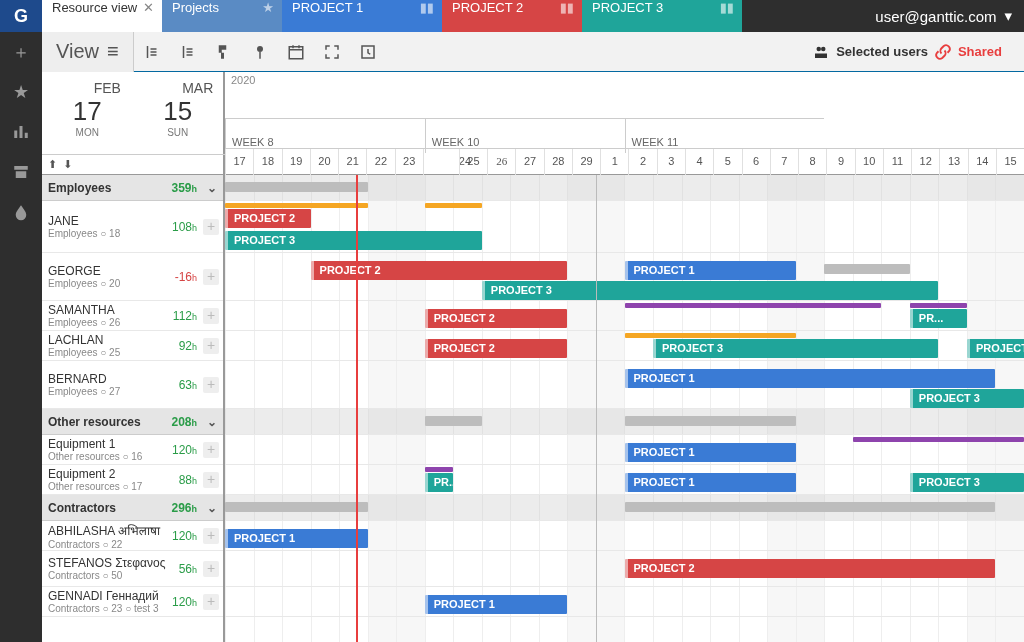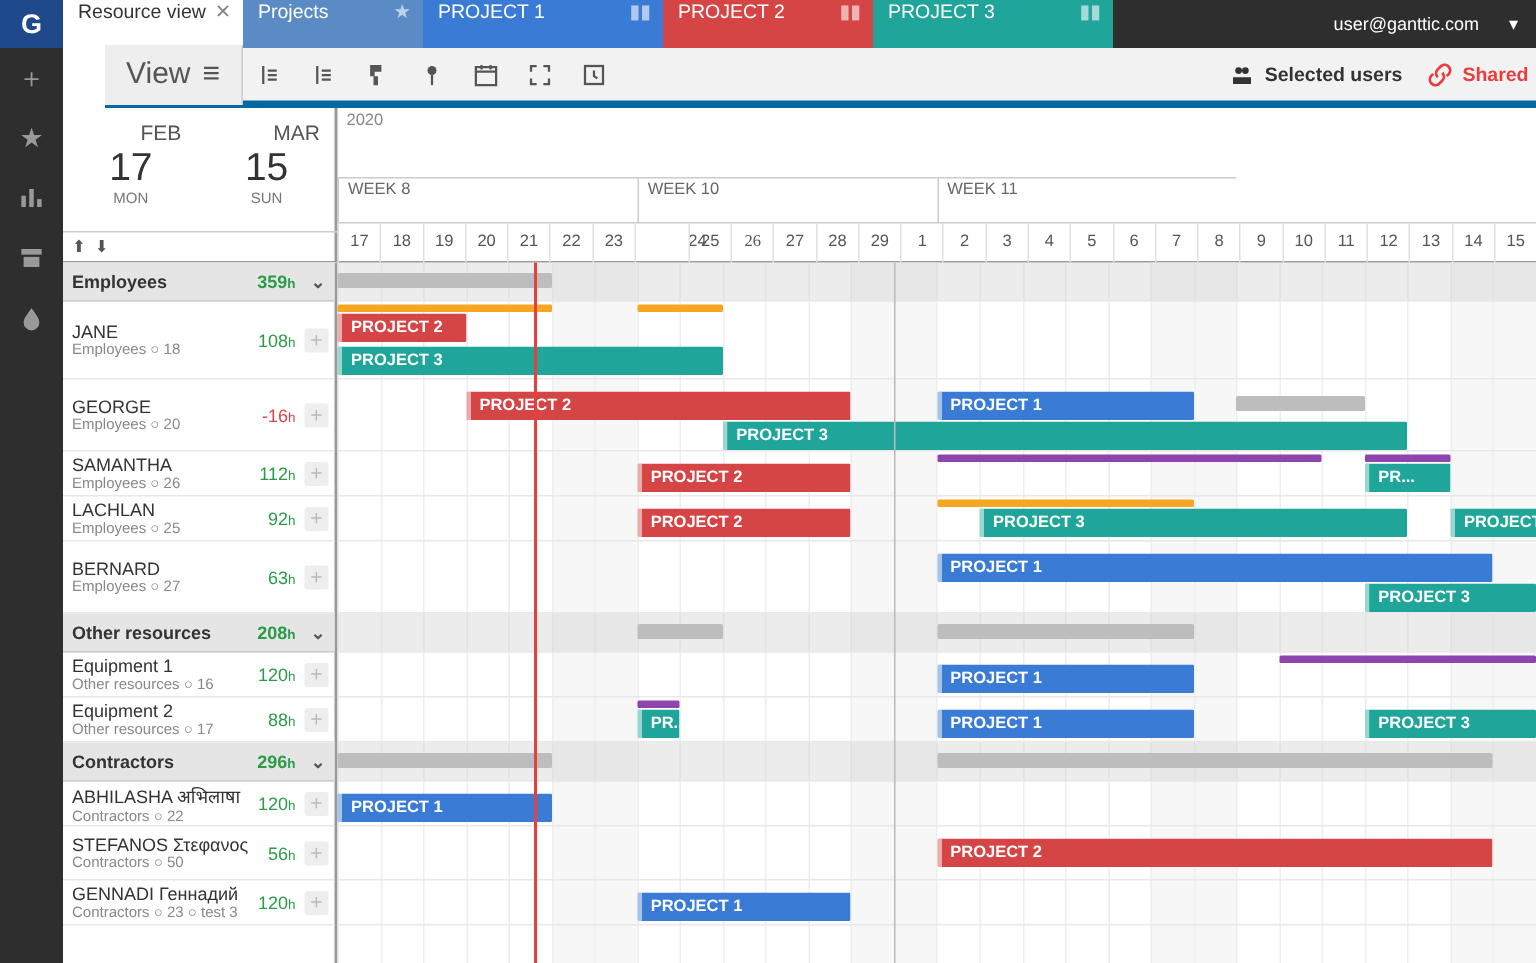--- a/index.html
+++ b/index.html
@@ -13,47 +13,47 @@
   
   .tabs { position: absolute; left: 42px; top: 0; right: 0; height: 32px; background: #2e2e2e; display: flex; align-items: stretch; }
   .tab { display: flex; align-items: flex-start; padding: 0 10px; color: #fff; font-size: 13px; cursor: pointer; position: relative; min-width: 120px; }
   .tab .close, .tab .star, .tab .bars { position: absolute; right: 8px; opacity: 0.6; font-size: 13px; }
   .tab-white { background: #fff; color: #333; }
   .tab-blue { background: #5a8bc4; }
   .tab-proj1 { background: #3a7bd5; }
   .tab-proj2 { background: #d64545; }
   .tab-proj3 { background: #1fa59a; }
   .tabs-spacer { flex: 1; }
-  .user-menu { display: flex; align-items: center; color: #fff; padding: 0 12px; font-size: 12px; cursor: pointer; gap: 20px; }
-
-  
-  .toolbar { position: absolute; left: 42px; top: 32px; right: 0; height: 40px; border-bottom: 5px solid #0369a1; display: flex; align-items: center; background: #f2f2f2; margin-left: 28px; }
+  .user-menu { display: flex; align-items: center; color: #fff; padding: 0 12px; font-size: 15px; cursor: pointer; gap: 8px; }
+
+  
+  .toolbar { position: absolute; left: 42px; top: 32px; right: 0; height: 40px; border-bottom: 1px solid #0369a1; display: flex; align-items: center; background: #f2f2f2; }
   .view-btn { height: 40px; padding: 0 14px; display: flex; align-items: center; gap: 8px; font-size: 20px; color: #555; border-right: 1px solid #ccc; background: #eee; cursor: pointer; }
   .tb-icon { width: 36px; height: 40px; display: flex; align-items: center; justify-content: center; color: #555; font-size: 16px; cursor: pointer; }
   .tb-spacer { flex: 1; }
-  .tb-right { display: flex; align-items: center; gap: 16px; padding-right: 5px; }
+  .tb-right { display: flex; align-items: center; gap: 6px; padding-right: 22px; }
   .tb-group { display: flex; align-items: center; gap: 6px; font-size: 13px; font-weight: bold; color: #333; cursor: pointer; }
   .tb-group.shared { color: #e83e3e; }
 
   
   .datehead { position: absolute; left: 42px; top: 72px; right: 0; height: 103px; display: flex; border-bottom: 1px solid #999; }
   .datehead-left { width: 183px; display: flex; border-right: 2px solid #999; }
   .datebox { flex: 1; text-align: center; padding-top: 8px; }
   .datebox .mon { font-size: 14px; color: #555; margin-left: 40px; }
   .datebox .num { font-size: 26px; color: #333; font-weight: 400; }
   .datebox .dow { font-size: 10px; color: #777; }
   .datehead-left-bottom { position: absolute; left: 0; bottom: 0; width: 183px; height: 20px; border-top: 1px solid #ccc; display:flex; align-items:center; gap:6px; padding-left:6px;}
   .mini-arrow { color:#555; font-size:11px; cursor:pointer;}
   
   .datehead-right { flex: 1; position: relative; }
   .year-label { position: absolute; left: 6px; top: 2px; font-size: 11px; color: #888; }
   .month-row { position: absolute; left: 0; right: 0; top: 18px; height: 28px; display: flex; }
   .month-cell { border-left: 1px solid #ccc; padding: 4px 8px; font-size: 16px; color: #333; font-weight: 500; }
   .week-row { position: absolute; left: 0; right: 0; top: 46px; height: 30px; display: flex; }
-  .week-cell { border-left: 1px solid #ccc; border-top: 1px solid #ccc; padding: 1px 6px; font-size: 11px; color: #666; }
+  .week-cell { border-left: 1px solid #ccc; border-top: 1px solid #ccc; padding: 17px 6px; font-size: 11px; color: #666; }
   .day-row { position: absolute; left: 0; right: 0; top: 76px; height: 27px; display: flex; border-top: 1px solid #ccc; }
   .day-cell { border-left: 1px solid #e0e0e0; text-align: center; font-size: 11px; color: #555; padding-top: 6px; }
 
   
   .grid-area { position: absolute; left: 42px; top: 175px; right: 0; bottom: 0; overflow: hidden; }
   .grid-left { position: absolute; left: 0; top: 0; width: 183px; bottom: 0; border-right: 2px solid #999; background: #fff; }
   .grid-right { position: absolute; left: 183px; top: 0; right: 0; bottom: 0; }
   
   .group-row { height: 26px; background: #e5e5e5; border-bottom: 1px solid #ccc; display: flex; align-items: center; padding: 0 6px; font-weight: bold; font-size: 12px; color: #333; position: relative; }
   .group-hours { color: #2a9c48; font-size: 12px; position: absolute; right: 26px; }

